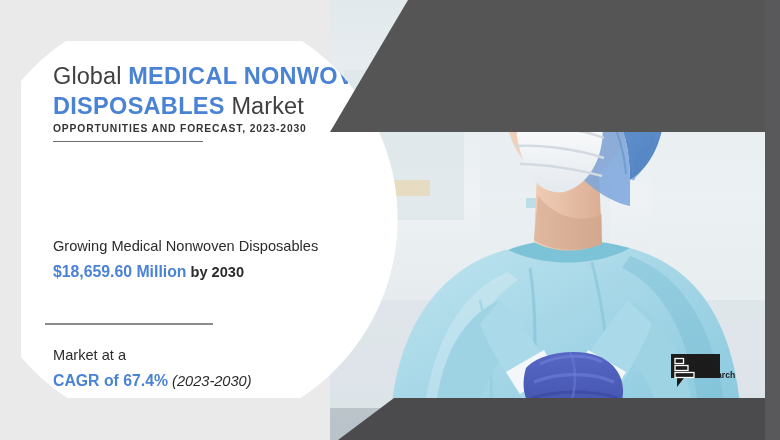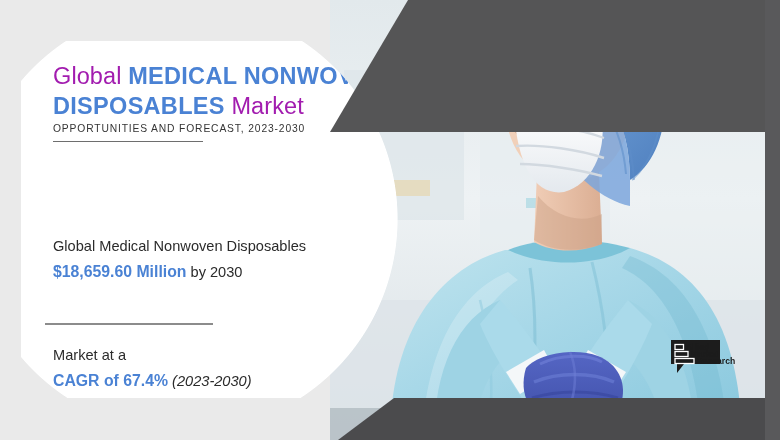--- a/index.html
+++ b/index.html
@@ -60,54 +60,54 @@
   }
   .card-inner { position:absolute; inset:0; }
 
   
   .headline {
     position:absolute; left:32px; top:20px; width:350px;
     font-size:23.5px; line-height:30px; letter-spacing:.1px;
     color:#2b2b2b; font-weight:400;
   }
   .headline .bold-blue { color:#4a82d4; font-weight:700; letter-spacing:.3px; }
-  .headline .plain { color:#a21caf; font-weight:400; }
+  .headline .plain { color:#404040; font-weight:400; }
 
   .kicker {
     position:absolute; left:32px; top:82px;
-    font-size:10.3px; letter-spacing:.85px; color:#343434; font-weight:400;
+    font-size:10.3px; letter-spacing:.85px; color:#343434; font-weight:700;
     white-space:nowrap;
   }
   .rule-kicker {
     position:absolute; left:32px; top:100px; width:150px; height:1px;
     background:#6e6e6e;
   }
 
   .stat-block {
     position:absolute; left:32px; top:193px; width:360px;
   }
   .stat-line {
     font-size:14.6px; line-height:25px; color:#2b2b2b; white-space:nowrap;
   }
   .stat-value { color:#4a82d4; font-weight:700; font-size:15.8px;margin-top:6px; }
-  .stat-suffix { color:#2b2b2b; font-weight:400; font-size:14.6px; }
+  .stat-suffix { color:#2b2b2b; font-weight:700; font-size:14.6px; }
 
   .rule-mid {
     position:absolute; left:24px; top:282px; width:168px; height:1.6px;
     background:#8c8c8c;
   }
 
   .cagr-block { position:absolute; left:32px; top:302px; width:340px; }
   .cagr-line1 { font-size:14.6px; line-height:25px; color:#2b2b2b; }
   .cagr-value { color:#4a82d4; font-weight:700; font-size:15.8px; }
   .cagr-years { color:#2b2b2b; font-weight:400; font-size:14.6px;font-style:italic; }
 
   
   .logo {
-    position:absolute; left:670px; top:339px; z-index:6;
+    position:absolute; left:670px; top:353px; z-index:6;
     display:flex; align-items:flex-end;
     width:78px; height:40px;
   }
   .logo-svg { width:78px; height:40px; display:block; }
 </style>
 </head>
 <body>
 
 <div id="infographic">
 
@@ -221,21 +221,21 @@
         <span class="plain">Global</span>
         <span class="bold-blue">MEDICAL NONWOVEN</span><br>
         <span class="bold-blue">DISPOSABLES</span>
         <span class="plain">Market</span>
       </div>
 
       <div class="kicker">OPPORTUNITIES AND FORECAST, 2023-2030</div>
       <div class="rule-kicker"></div>
 
       <div class="stat-block">
-        <div class="stat-line">Global Medical Nonwoven Disposables</div>
+        <div class="stat-line">Growing Medical Nonwoven Disposables</div>
         <div class="stat-line">
           <span class="stat-value">$18,659.60 Million</span>
           <span class="stat-suffix">by 2030</span>
         </div>
       </div>
 
       <div class="rule-mid"></div>
 
       <div class="cagr-block">
         <div class="cagr-line1">Market at a</div>

